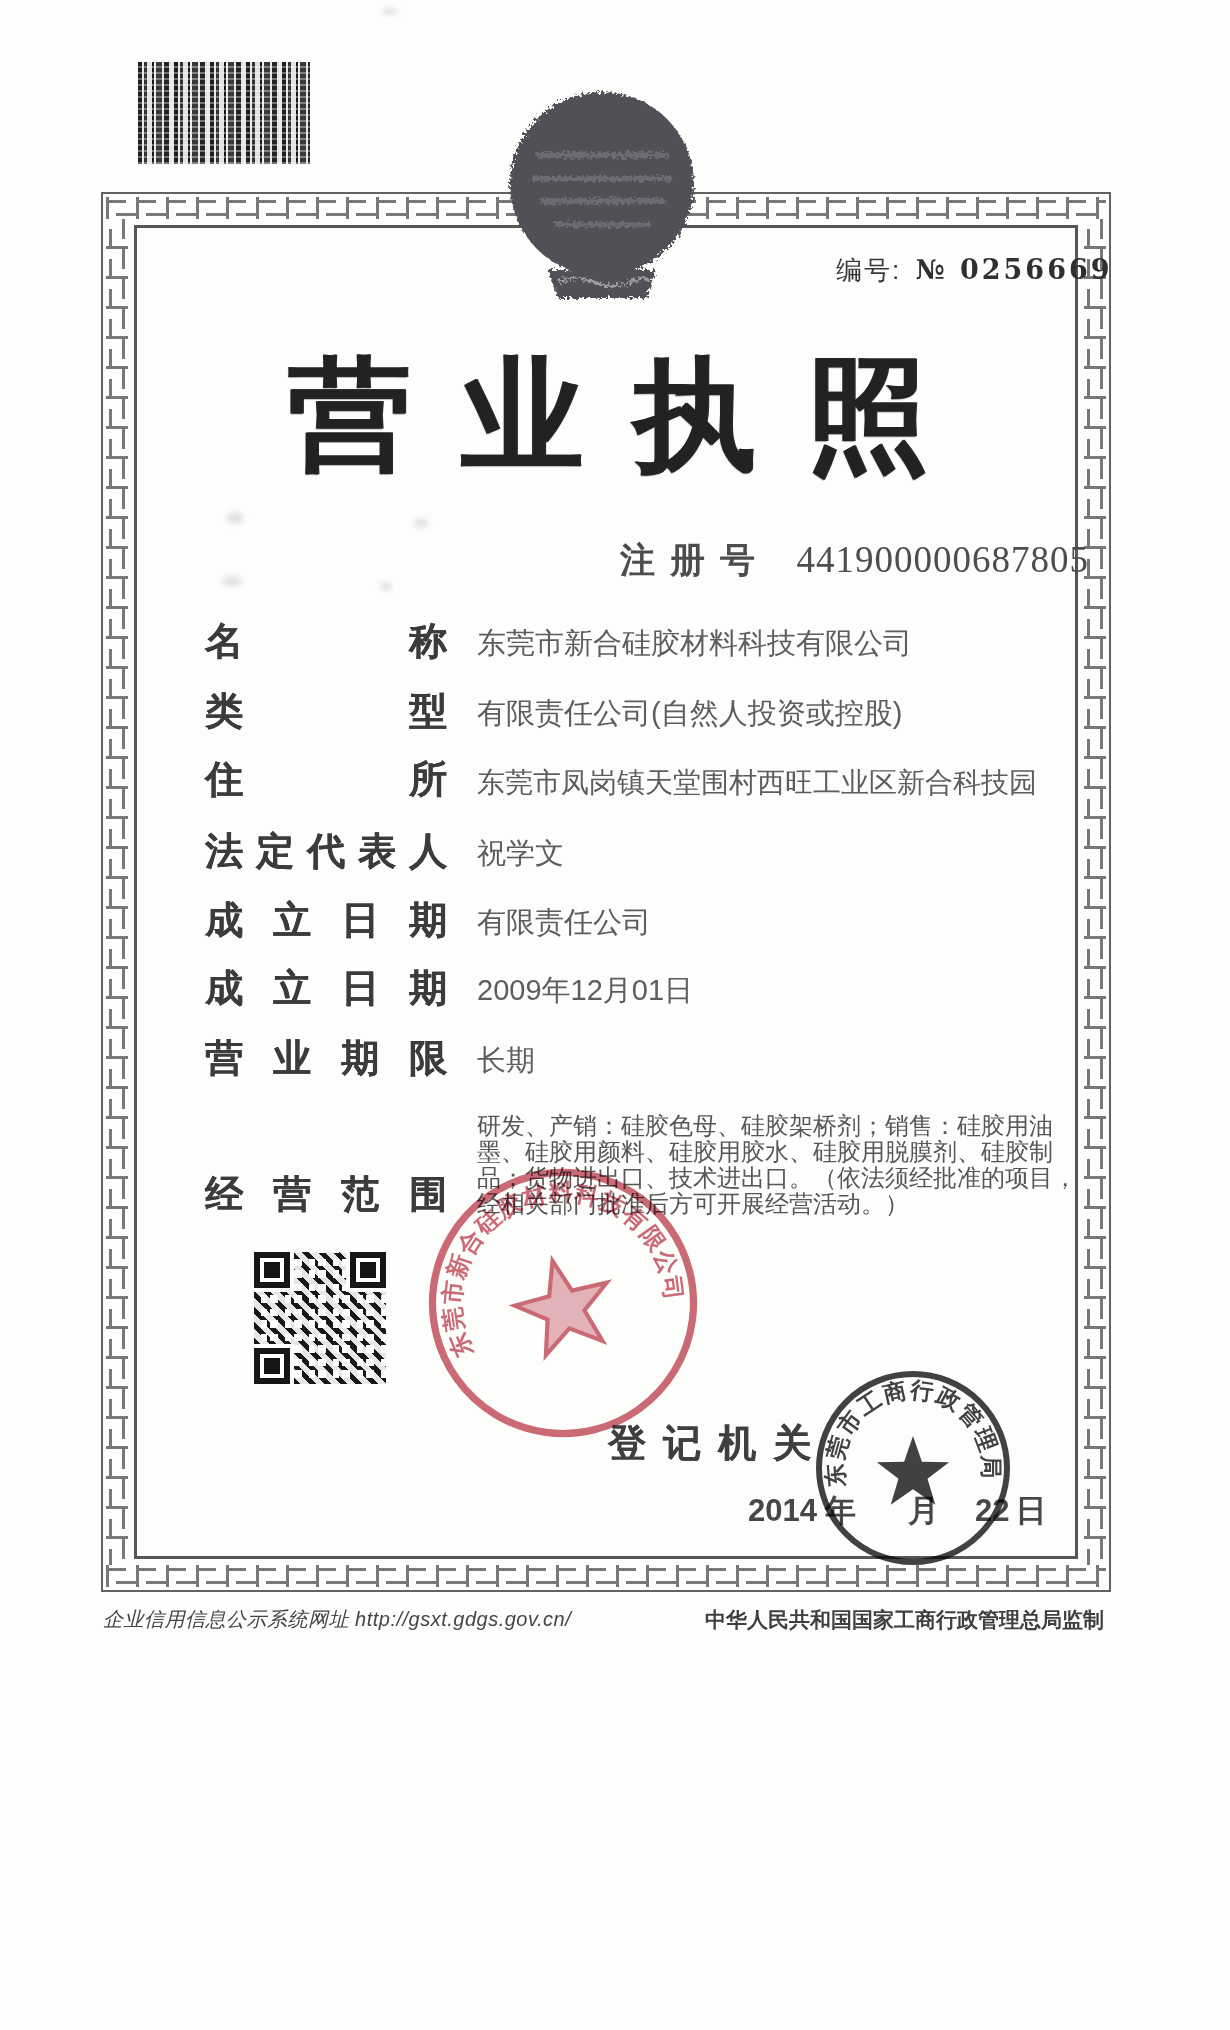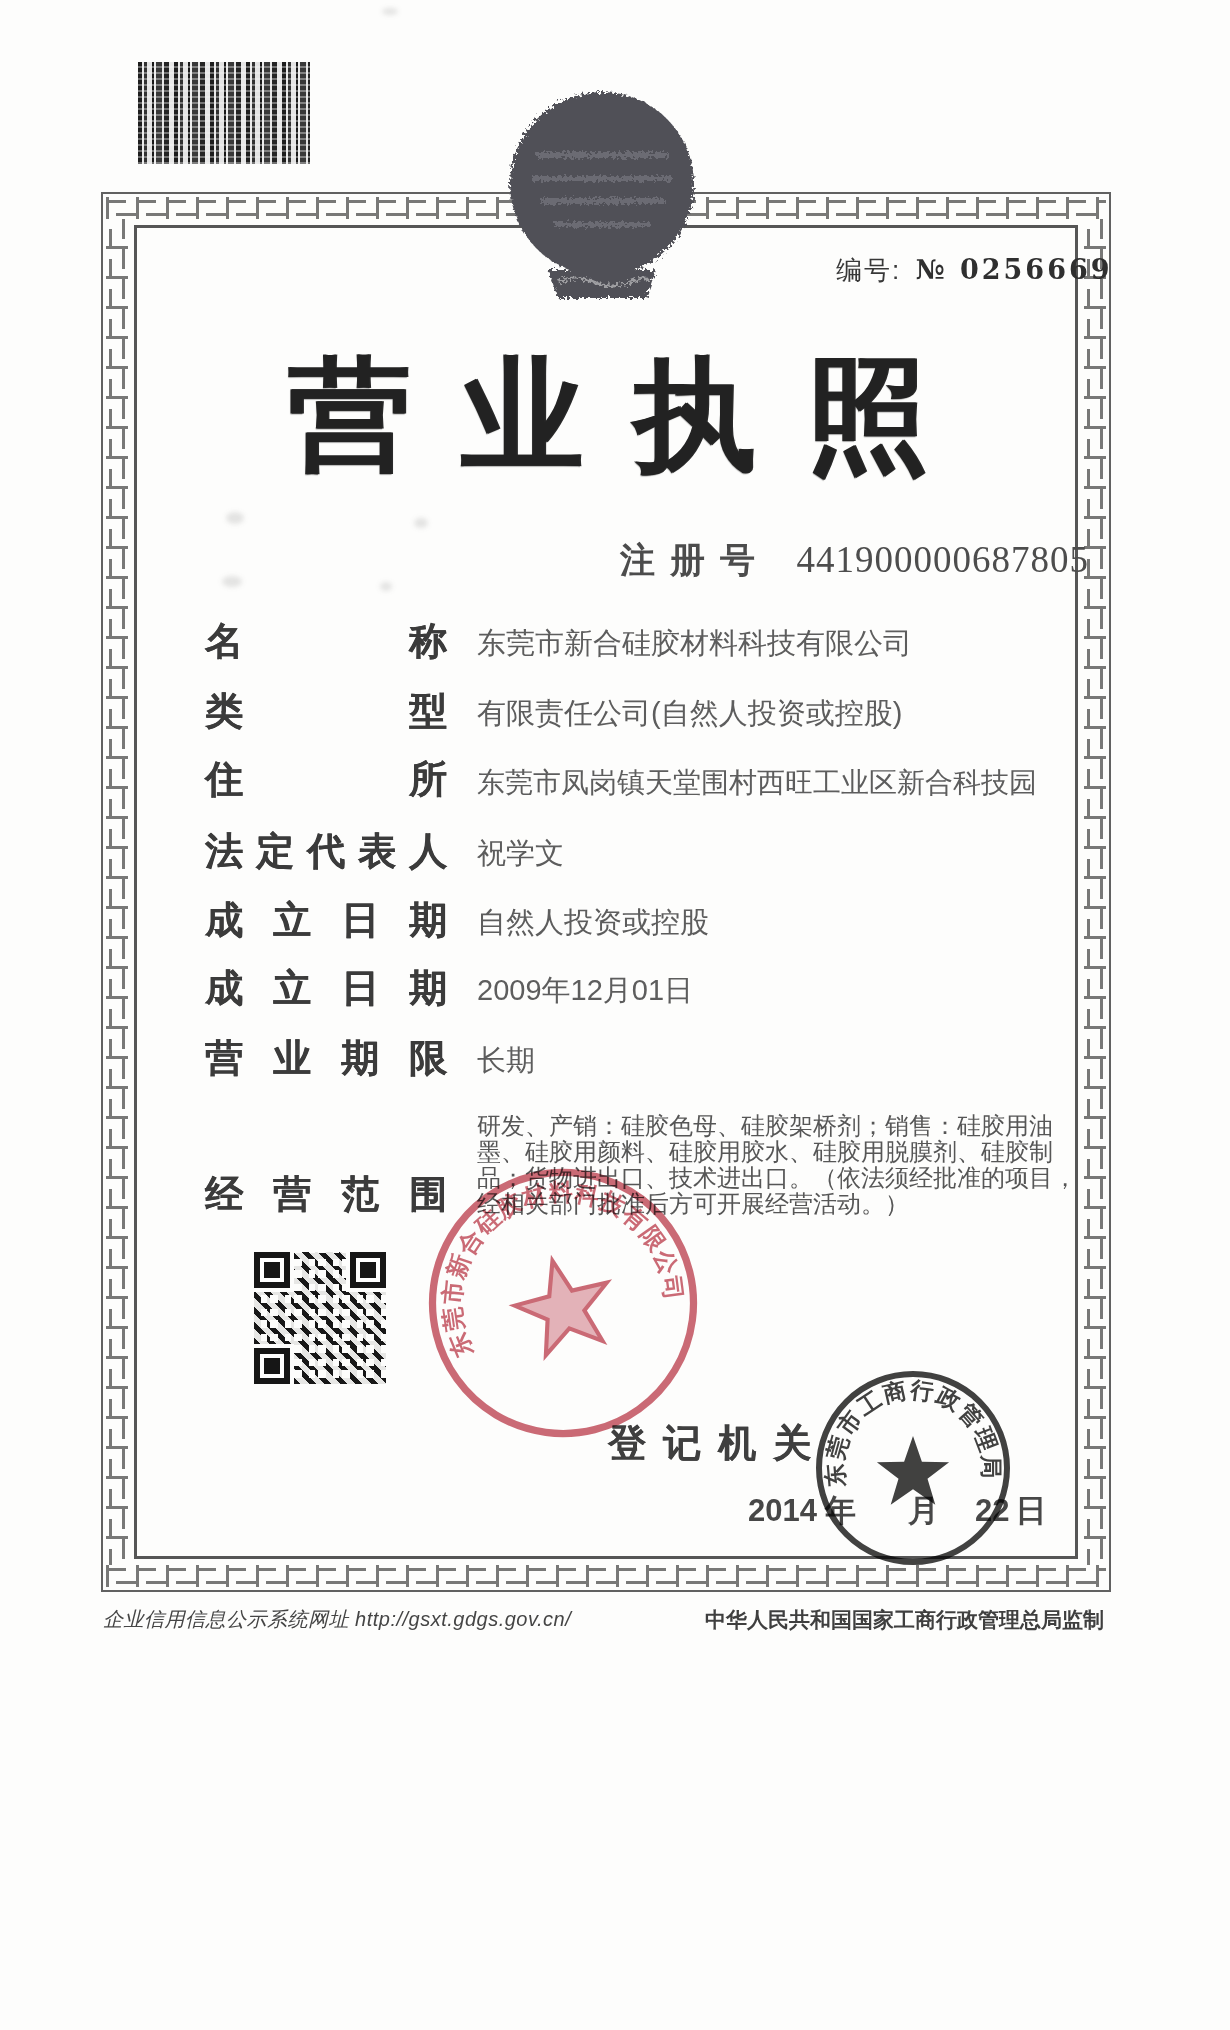--- a/index.html
+++ b/index.html
@@ -177,21 +177,21 @@
   <div class="field-row" style="top:756px">
     <div class="f-label">住所</div>
     <div class="f-value" style="font-size:28px">东莞市凤岗镇天堂围村西旺工业区新合科技园</div>
   </div>
   <div class="field-row" style="top:826px">
     <div class="f-label">法定代表人</div>
     <div class="f-value">祝学文</div>
   </div>
   <div class="field-row" style="top:895px">
     <div class="f-label">成立日期</div>
-    <div class="f-value">自然人投资或控股</div>
+    <div class="f-value">有限责任公司</div>
   </div>
   <div class="field-row" style="top:963px">
     <div class="f-label">成立日期</div>
     <div class="f-value">2009年12月01日</div>
   </div>
   <div class="field-row" style="top:1033px">
     <div class="f-label">营业期限</div>
     <div class="f-value">长期</div>
   </div>
   <div class="field-row scope" style="top:1102px">

